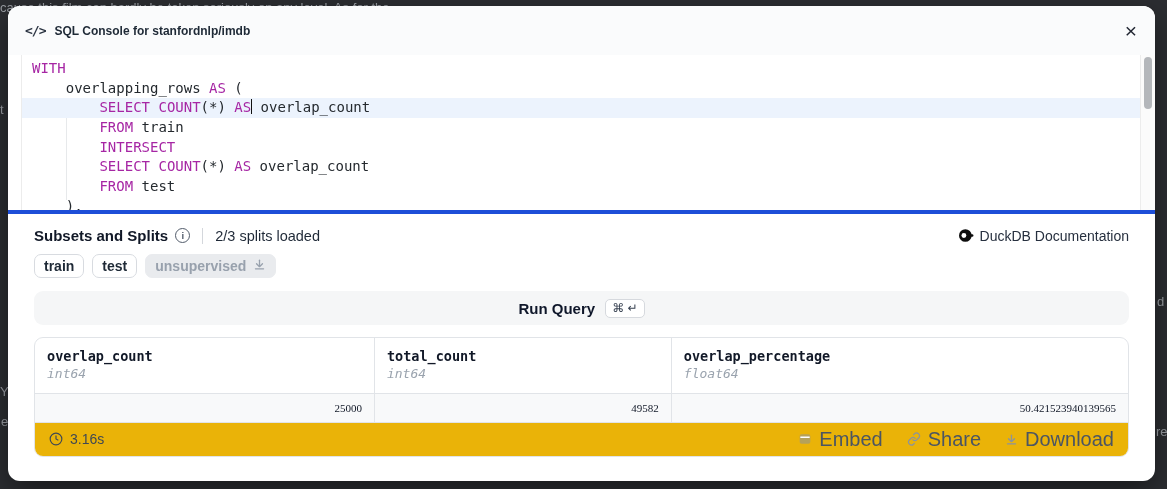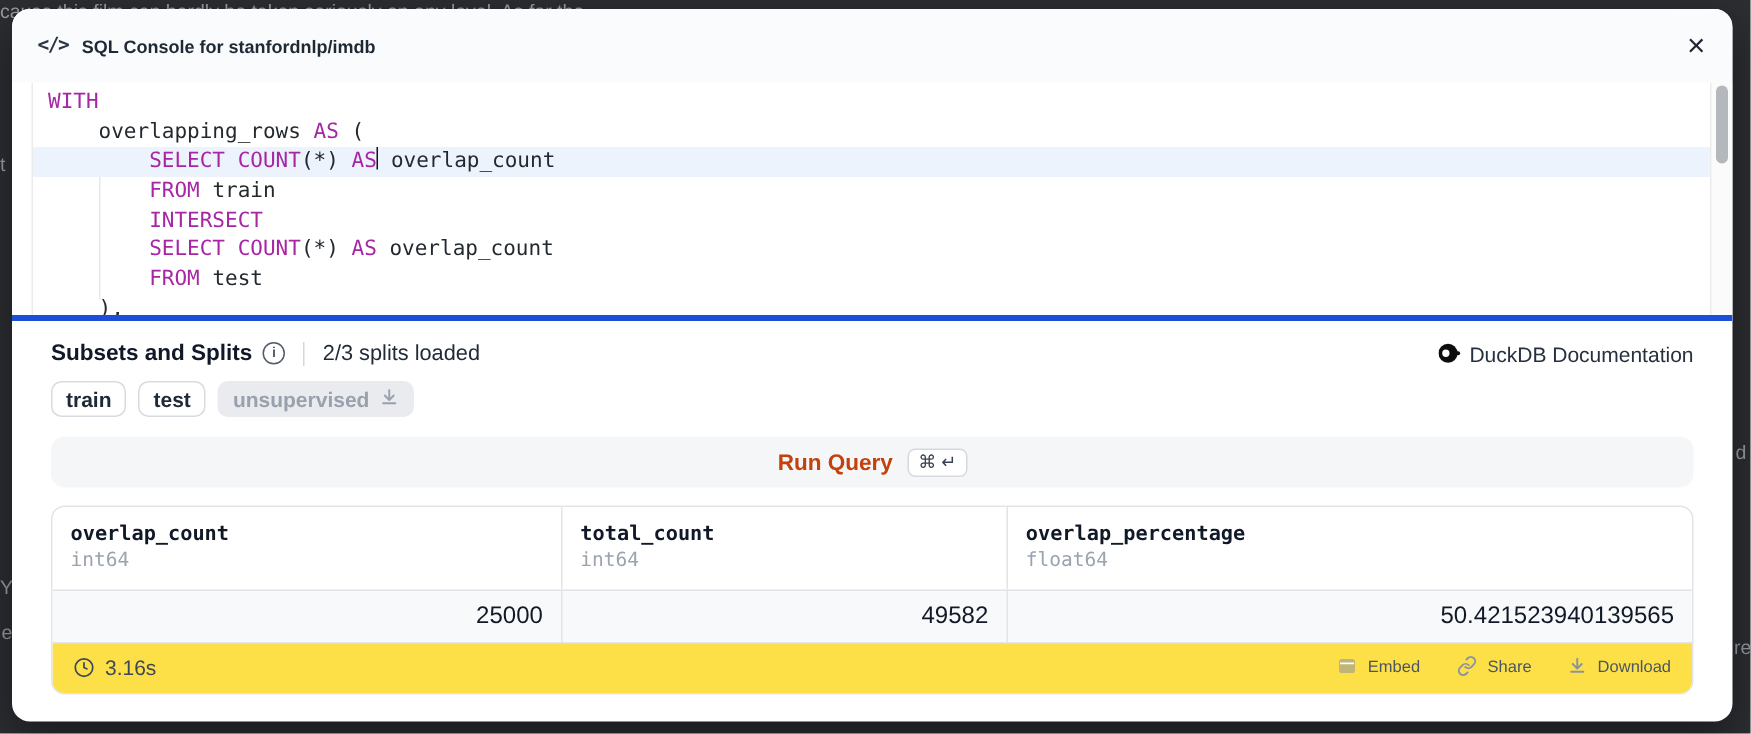--- a/index.html
+++ b/index.html
@@ -86,52 +86,52 @@
     height:24px; padding:0 9px; display:inline-flex; align-items:center;
     border-radius:7px; font-size:14px; font-weight:bold; cursor:pointer;
   }
   .chip.on { background:#fff; border:1px solid #d8dbe0; color:#1e2936; }
   .chip.off { background:#e9ebee; border:1px solid #e9ebee; color:#98a1ad; gap:7px; }
 
   .run-bar {
     margin-top:13px; height:34px; background:#f5f6f7; border-radius:9px;
     display:flex; align-items:center; justify-content:center; gap:10px; cursor:pointer;
   }
-  .run-label { font-size:15px; font-weight:bold; color:#c2410c; }
+  .run-label { font-size:15px; font-weight:bold; color:#0f172a; }
   .kbd {
     background:#fff; border:1px solid #d6d9de; border-radius:5px;
     font-size:12px; color:#374151; padding:1px 6px 2px;
   }
 
   
   .results {
     margin-top:12px; border:1px solid #e1e4e8; border-radius:9px; overflow:hidden;
     background:#fff;
   }
   .tbl-header, .tbl-row { display:grid; grid-template-columns:348fr 304fr 467fr; }
   .th-cell {
     padding:9px 12px 10px; border-right:1px solid #e1e4e8;
     font-family:"DejaVu Sans Mono", monospace;
   }
   .th-cell:last-child, .td-cell:last-child { border-right:none; }
   .col-name { font-size:13.5px; font-weight:bold; color:#111827; line-height:1.35; }
-  .col-type { font-size:13px; color:#9aa3ae; line-height:1.35; }
+  .col-type { font-size:13px; color:#9aa3ae; line-height:1.35;font-style:italic; }
   .tbl-row { border-top:1px solid #e1e4e8; background:#f8f9fa; }
   .td-cell {
     padding:8px 12px; text-align:right; border-right:1px solid #e1e4e8;
-    font-family:Liberation Sans, sans-serif; font-size:16px; color:#111827;
+    font-family:Liberation Serif, serif; font-size:11px; color:#111827;
   }
   .tbl-footer {
     border-top:1px solid #e1e4e8; height:34px; display:flex; align-items:center;
-    padding:0 14px; background:#fde047;gap:31px;
+    padding:0 14px; background:#eab308;gap:31px;
   }
   .time-chip { display:flex; align-items:center; gap:7px; font-size:14px; color:#3f4854; }
   .footer-actions { margin-left:auto; display:flex; align-items:center; gap:24px; }
   .footer-btn {
-    display:flex; align-items:center; gap:7px; font-size:11px; color:#4b5563;
+    display:flex; align-items:center; gap:7px; font-size:20px; color:#4b5563;
     background:none; border:none; cursor:pointer; font-family:"Liberation Sans",sans-serif;
   }
   .icon-svg { display:inline-block; }
 </style>
 </head>
 <body>
 
 <div class="bg-frag" style="left:0; top:477;">cause this film can hardly be taken seriously on any level. As for the</div>
 <div id="bg-frags">
     <span class="bg-frag" style="left: 0px; top: 102px;">t</span>

